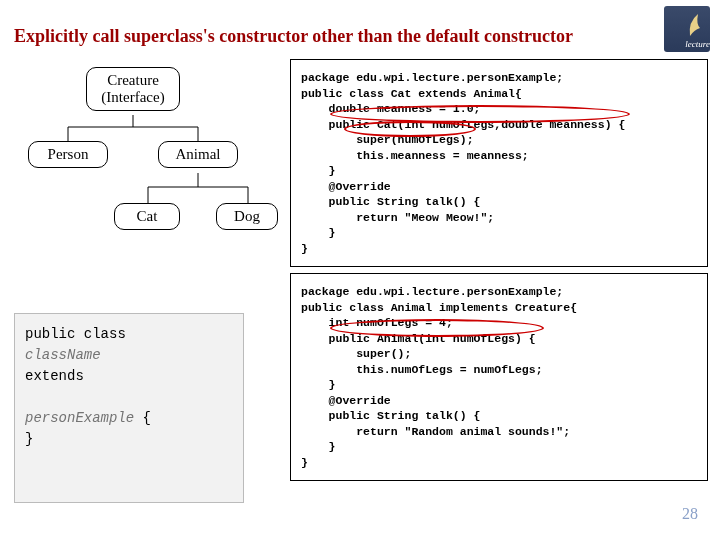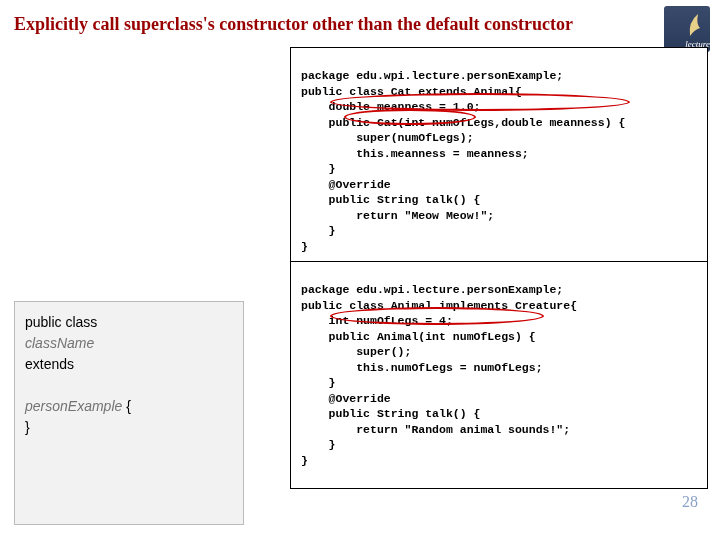--- a/index.html
+++ b/index.html
@@ -1,42 +1,62 @@
 <!DOCTYPE html>
 <html><head>
 <meta charset="utf-8">
 <style>
   * { box-sizing: border-box; margin: 0; padding: 0; }
   body { width: 720px; height: 540px; background: #fff; font-family: "Times New Roman", serif; position: relative; }
-  .title { color: #900; font-weight: bold; font-size: 18px; padding: 14px 10px 6px 14px; }
+  .title { color: #900; font-weight: bold; font-size: 18px; padding: 14px 10px 6px 14px; margin-top: 12px; }
   .logo { position: absolute; top: 6px; right: 10px; width: 46px; height: 46px; background: linear-gradient(#3a4a6a,#2a3a5a); border-radius: 3px; display:flex; align-items:flex-end; justify-content:flex-end; color:#fff; font-size:9px; font-style:italic; padding-bottom:3px;}
   .logo svg { position:absolute; top:4px; }
   .content { position: relative; width: 100%; height: 480px; }
   .hier { position: absolute; left: 18px; top: 10px; width: 260px; height: 220px; }
   .node { position:absolute; border:1px solid #000; border-radius:10px; background:#fff; text-align:center; font-size:15px; padding:4px 0; }
   .lines { position:absolute; left:0; top:0; }
-  .codebox { position:absolute; border:1px solid #000; background:#fff; padding:20px 10px; font-family: "Courier New", monospace; font-size:11.5px; font-weight:bold; line-height:1.35; white-space:pre; }
+  .codebox { position:absolute; border:1px solid #000; background:#fff; padding:10px 10px; font-family: "Courier New", monospace; font-size:11.5px; font-weight:bold; line-height:1.35; white-space:pre; }
   .oval { position:absolute; border:2.5px solid #c00; border-radius:50%; pointer-events:none; }
-  .snippet { position:absolute; left:14px; top:260px; width:230px; height:224px; background:#f2f2f2; border:1px solid #bbb; padding:10px; font-family:Liberation Sans, sans-serif; font-size:14px; line-height:1.5; }
+  .snippet { position:absolute; left:14px; top:260px; width:230px; height:190px; background:#f2f2f2; border:1px solid #bbb; padding:10px; font-family:Liberation Mono, monospace; font-size:14px; line-height:1.5; }
   .faded { color:#737373; font-style:italic; }
   .pagenum { position:absolute; right:22px; bottom:10px; color:#8aa0c8; font-size:16px;margin-left:36px; }
 </style>
 </head>
 <body>
 
 <div class="title">Explicitly call superclass's constructor other than the default constructor</div>
 <div class="logo">
   <svg width="24" height="30" viewBox="0 0 24 30">
       <path d="M4 26 Q2 12 12 4 Q10 14 14 18 Q8 20 4 26" fill="#e8d088"></path>
     </svg>
   <span>lecture</span>
 </div>
 
 <div class="content">
 
+  <div class="hier">
+    <svg class="lines" width="260" height="220">
+      <line x1="115" y1="52" x2="115" y2="64" stroke="#000"></line>
+      <line x1="50" y1="64" x2="180" y2="64" stroke="#000"></line>
+      <line x1="50" y1="64" x2="50" y2="78" stroke="#000"></line>
+      <line x1="180" y1="64" x2="180" y2="78" stroke="#000"></line>
+      <line x1="180" y1="110" x2="180" y2="124" stroke="#000"></line>
+      <line x1="130" y1="124" x2="230" y2="124" stroke="#000"></line>
+      <line x1="130" y1="124" x2="130" y2="140" stroke="#000"></line>
+      <line x1="230" y1="124" x2="230" y2="140" stroke="#000"></line>
+    </svg>
+    <div class="node" style="left:68px; top:4px; width:94px;">
+      <div>Creature</div>
+      <div>(Interface)</div>
+    </div>
+    <div class="node" style="left:10px; top:78px; width:80px;">Person</div>
+    <div class="node" style="left:140px; top:78px; width:80px;">Animal</div>
+    <div class="node" style="left:96px; top:140px; width:66px;">Cat</div>
+    <div class="node" style="left:198px; top:140px; width:62px;">Dog</div>
+  </div>
 
   <div class="codebox" style="left:290px; top:6px; width:418px;">package edu.wpi.lecture.personExample;
 public class Cat extends Animal{
     double meanness = 1.0;
     public Cat(int numOfLegs,double meanness) {
         super(numOfLegs);
         this.meanness = meanness;
     }
     @Override
     public String talk() {

